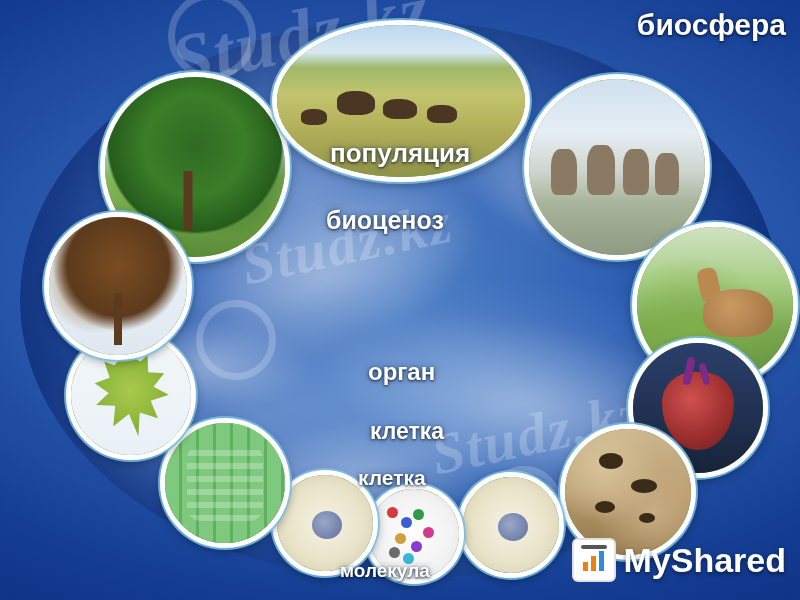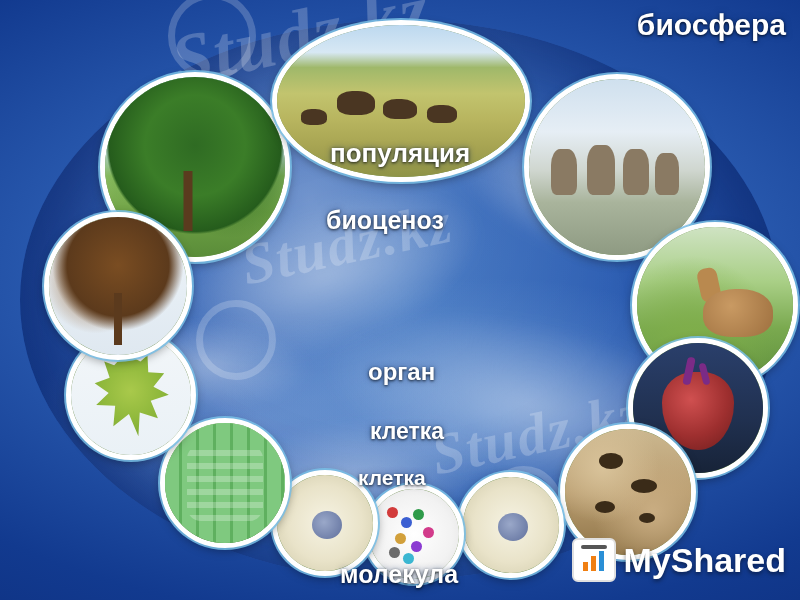--- a/index.html
+++ b/index.html
@@ -279,21 +279,21 @@
   <div class="node" style="left:44px;top:212px;width:138px;height:138px;">
     <div class="inner tex-brown-tree"></div>
   </div>
 
   <div class="label" style="right:14px;top:8px;font-size:30px;">биосфера</div>
   <div class="label" style="left:330px;top:138px;font-size:26px;">популяция</div>
   <div class="label" style="left:326px;top:206px;font-size:25px;">биоценоз</div>
   <div class="label" style="left:368px;top:358px;font-size:24px;">орган</div>
   <div class="label" style="left:370px;top:418px;font-size:23px;">клетка</div>
   <div class="label" style="left:358px;top:466px;font-size:21px;">клетка</div>
-  <div class="label" style="left:340px;top:560px;font-size:25px;">молекула</div>
+  <div class="label" style="left:340px;top:560px;font-size:19px;">молекула</div>
 
   <div class="ms">
     <div class="ms-ico">
       <div class="tophat"></div>
       <div class="bar b1"></div>
       <div class="bar b2"></div>
       <div class="bar b3"></div>
     </div>
     <div class="ms-text">MyShared</div>
   </div>

